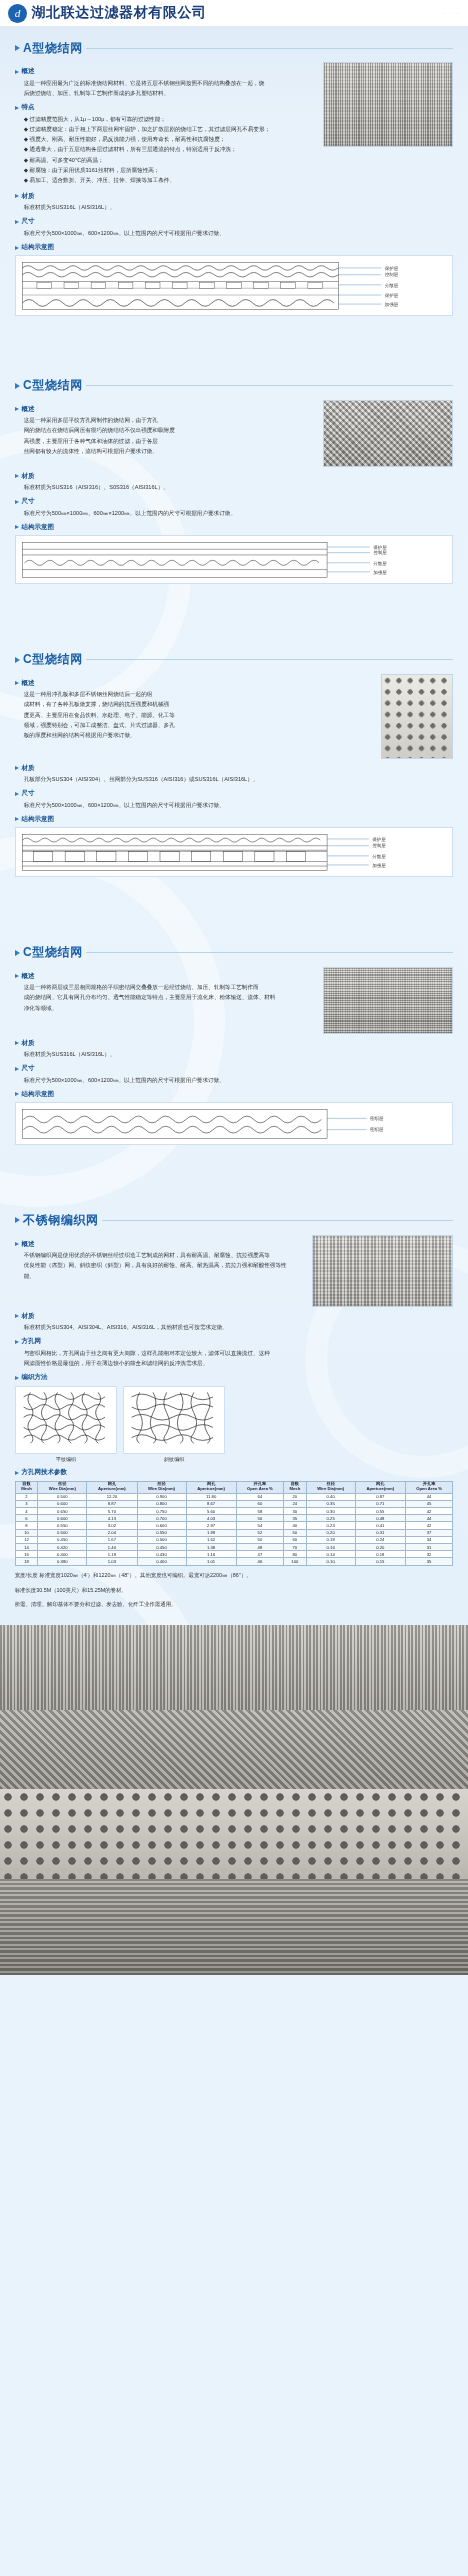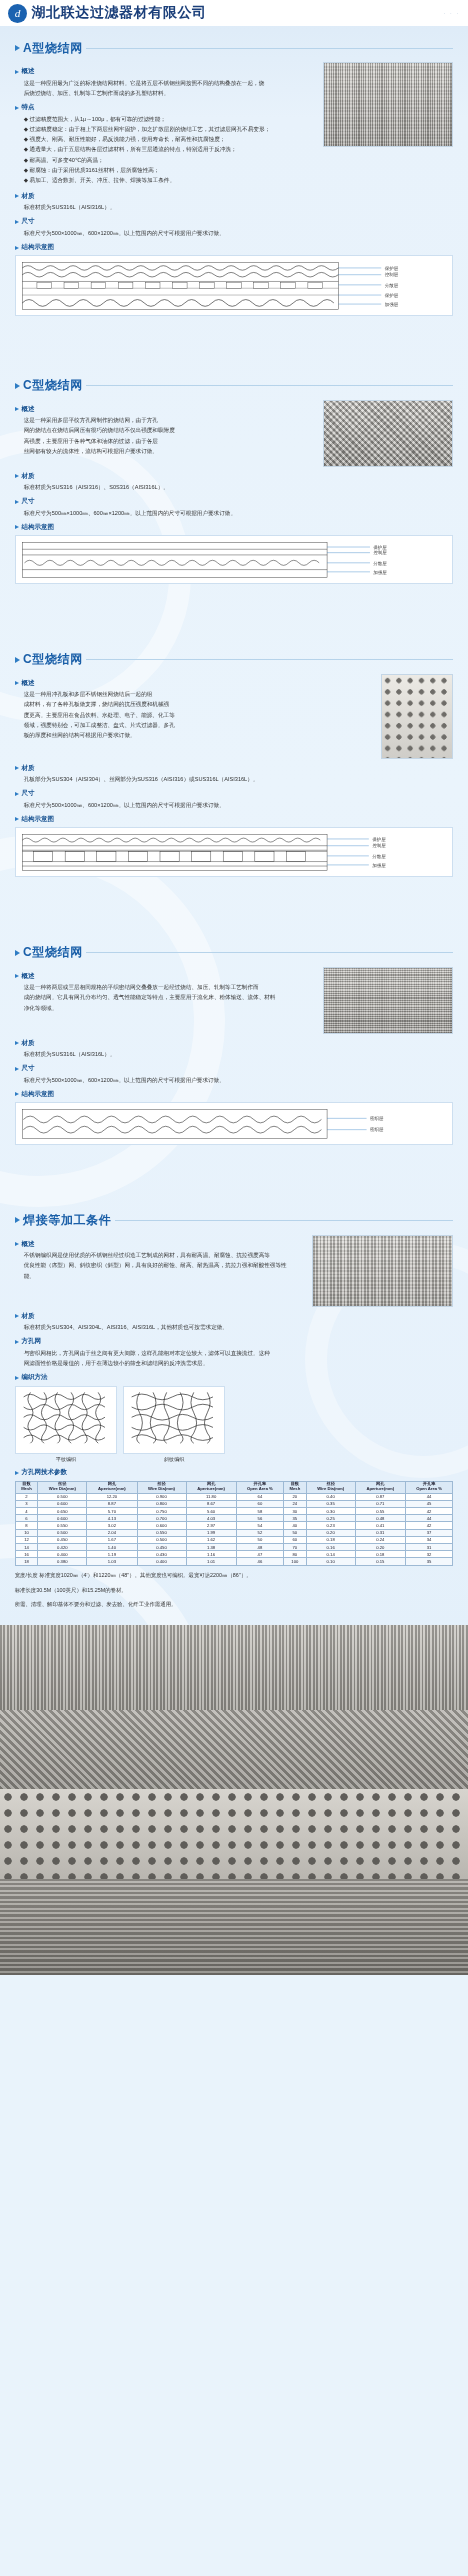--- a/index.html
+++ b/index.html
@@ -399,21 +399,21 @@
         </g>
         <text x="620" y="23" font-size="8" fill="#333">密织层</text>
         <text x="620" y="43" font-size="8" fill="#333">密织层</text>
       </svg>
     </div>
   </div>
 
   <div class="section" style="margin-top:51px;">
     <div class="sec-title">
       <span class="tri"></span>
-      <span class="txt">焊接等加工条件</span>
+      <span class="txt">不锈钢编织网</span>
       <span class="line"></span>
     </div>
 
     <div class="row">
       <div class="col-left">
         <div class="sub">
           <span class="dot"></span>
           <span class="lbl">概述</span>
         </div>
         <div class="body-text indent">

